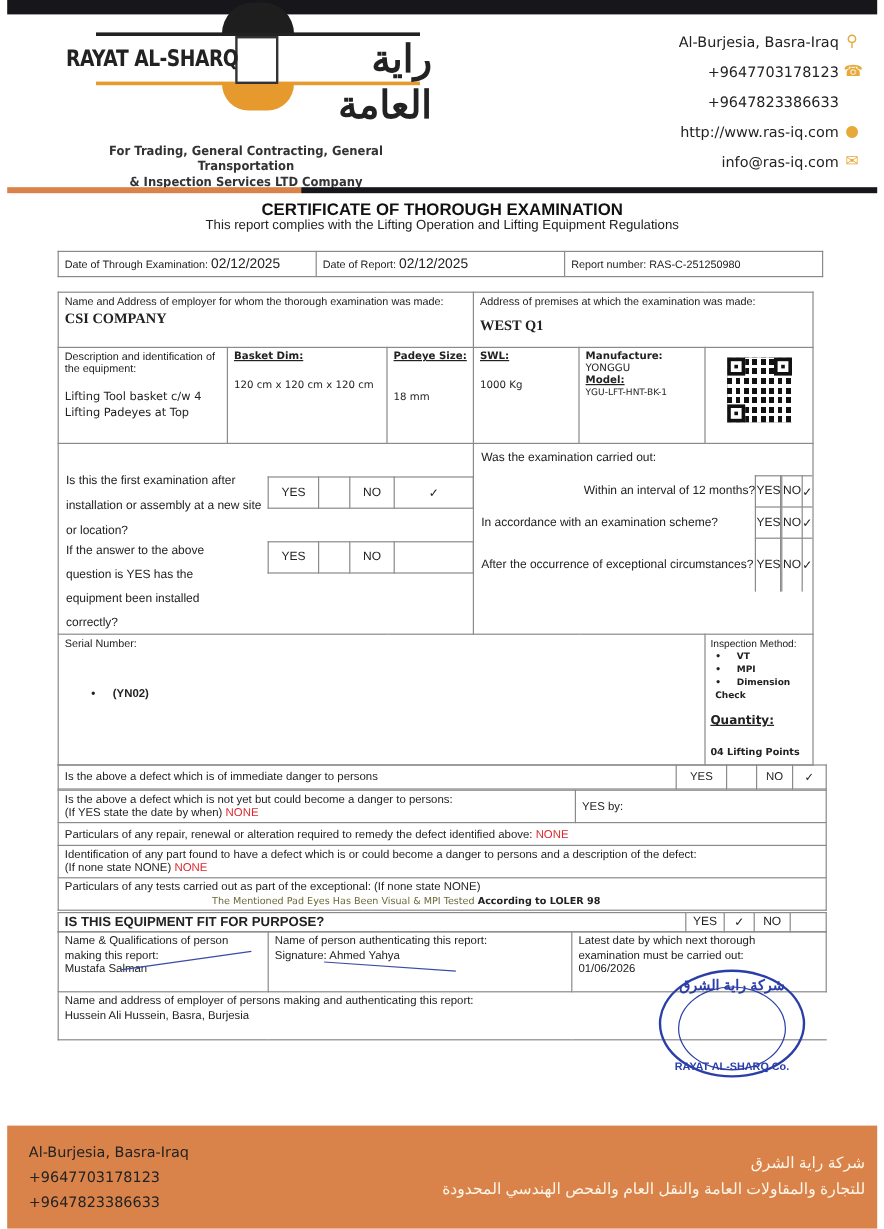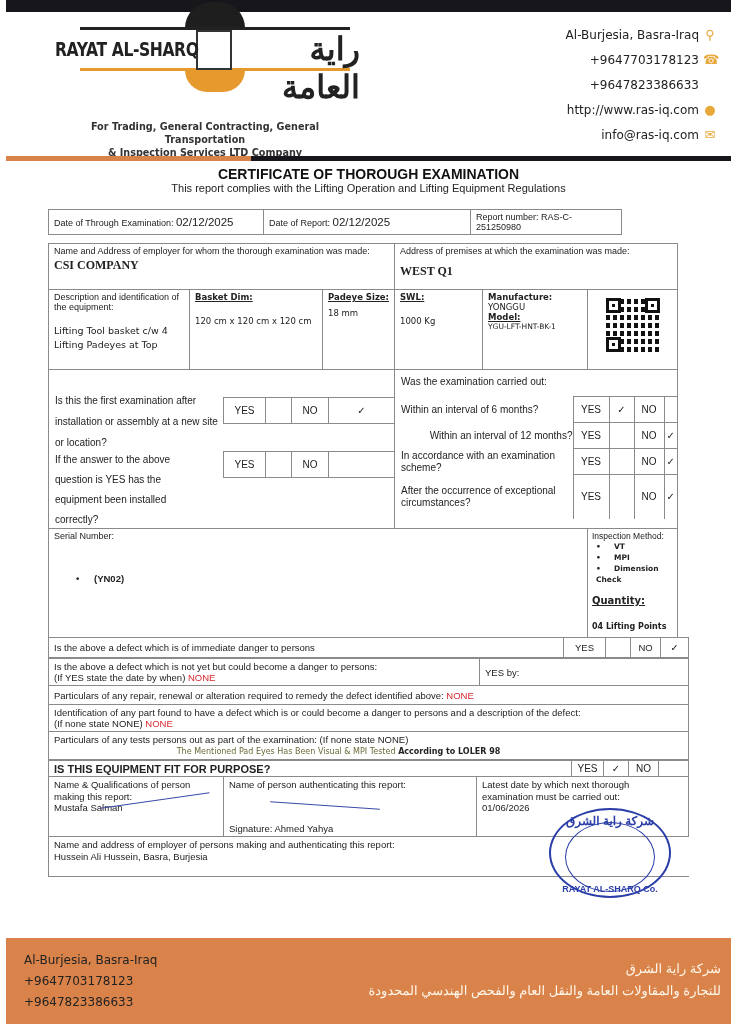--- a/index.html
+++ b/index.html
@@ -18,21 +18,21 @@
 .contact .row{height:25px;display:flex;justify-content:flex-end;align-items:center;gap:4px}
 .contact .ic{width:14px;height:14px;display:inline-block;color:#e8a93b;font-size:13px;line-height:14px;text-align:center}
 .contact .ic.blank{visibility:hidden}
 .divider{position:absolute;top:156px;left:6px;width:725px;height:5px;display:flex}
 .divider .o{width:245px;background:#d9834a}
 .divider .b{flex:1;background:#17161b}
 .title{position:absolute;top:166px;left:0;width:737px;text-align:center;font-size:14px;font-weight:bold;color:#111}
 .subtitle{position:absolute;top:182px;left:0;width:737px;text-align:center;font-size:11px;color:#222}
 table{border-collapse:collapse;position:absolute;font-size:9px;color:#222}
 td{border:1px solid #8a8a8a;vertical-align:top;padding:2px 5px}
-.dates{left:48px;top:209px;width:574px;height:22px}
+.dates{left:48px;top:209px;width:638px;height:22px}
 .dates td{vertical-align:middle;font-size:9px}
 .dates .v{font-size:11.5px}
 .main{left:48px;top:243px;width:630px}
 .big{font-family:"Liberation Serif",serif;font-weight:bold;font-size:12px;display:block;margin-top:2px}
 .cal{font-family:"DejaVu Sans",sans-serif;font-size:8.5px}
 .u{text-decoration:underline;font-weight:bold}
 .yn td{text-align:center;vertical-align:middle;padding:0;height:26px;font-size:10px}
 .red{color:#d9272e}
 .green{color:#6a6a3a;font-family:"DejaVu Sans",sans-serif;font-size:8px}
 .bul{list-style:none}
@@ -131,21 +131,21 @@
     <td style="width:141px">
       <div>Description and identification of the equipment:</div>
       <div class="cal" style="font-size:9.5px;margin-top:12px;line-height:14px">Lifting Tool basket c/w 4 Lifting Padeyes at Top</div>
     </td>
     <td style="width:133px">
       <div class="cal u">Basket Dim:</div>
       <div class="cal" style="margin-top:14px">120 cm x 120 cm x 120 cm</div>
     </td>
     <td style="width:72px">
       <div class="cal u">Padeye Size:</div>
-      <div class="cal" style="margin-top:6px">18 mm</div>
+      <div class="cal" style="margin-top:24px">18 mm</div>
     </td>
     <td style="width:88px">
       <div class="cal u">SWL:</div>
       <div class="cal" style="margin-top:14px">1000 Kg</div>
     </td>
     <td style="width:105px">
       <div class="cal" style="font-weight:bold">Manufacture:</div>
       <div class="cal">YONGGU</div>
       <div class="cal u">Model:</div>
       <div class="cal" style="font-size:7.5px">YGU-LFT-HNT-BK-1</div>
@@ -183,27 +183,20 @@
             <td></td>
           </tr>
         </tbody>
             </table>
       </div>
     </td>
     <td colspan="3" style="padding:0">
       <div style="padding:6px 6px;height:26px;font-size:10px">Was the examination carried out:</div>
       <table style="position:relative;width:100%;font-size:10px">
         <tbody>
-              <tr class="yn">
-          <td style="border:none;text-align:left;padding-left:6px;width:178px">Within an interval of 6 months?</td>
-          <td style="width:36px">YES</td>
-          <td style="width:25px">✓</td>
-          <td style="width:30px">NO</td>
-          <td style="border-right:none"></td>
-        </tr>
         <tr class="yn">
           <td style="border:none;text-align:right;padding-left:6px">Within an interval of 12 months?</td>
           <td>YES</td>
           <td></td>
           <td>NO</td>
           <td style="border-right:none">✓</td>
         </tr>
         <tr class="yn">
           <td style="border:none;text-align:left;padding-left:6px;line-height:12px">In accordance with an examination scheme?</td>
           <td>YES</td>
@@ -268,21 +261,21 @@
     <td colspan="2" style="vertical-align:middle"><span>Particulars of any repair, renewal or alteration required to remedy the defect identified above:</span> <span class="red">NONE</span></td>
   </tr>
   <tr style="height:25px">
     <td colspan="2" style="line-height:11px">
       <div>Identification of any part found to have a defect which is or could become a danger to persons and a description of the defect:</div>
       <div><span>(If none state NONE)</span> <span class="red">NONE</span></div>
     </td>
   </tr>
   <tr style="height:25px">
     <td colspan="2" style="line-height:11px">
-      <div>Particulars of any tests persons out as part of the examination: (If none state NONE)</div>
+      <div>Particulars of any tests carried out as part of the exceptional: (If none state NONE)</div>
       <div style="text-align:center;padding-right:60px"><span class="green">The Mentioned Pad Eyes Has Been Visual &amp; MPI Tested</span> <span class="cal" style="font-weight:bold;font-size:8px">According to LOLER 98</span></div>
     </td>
   </tr>
 </tbody>
   </table>
 
 <table style="left:48px;top:760px;width:641px">
   <tbody>
       <tr style="height:16px">
     <td style="font-size:11px;font-weight:bold;vertical-align:middle;padding:0 5px">IS THIS EQUIPMENT FIT FOR PURPOSE?</td>
@@ -296,21 +289,21 @@
 
 <table style="left:48px;top:776px;width:641px;font-size:9.5px;line-height:11.5px">
   <tbody>
       <tr style="height:50px">
     <td style="width:175px">
       <div>Name &amp; Qualifications of person making this report:</div>
       <div>Mustafa Salman</div>
     </td>
     <td style="width:253px">
       <div>Name of person authenticating this report:</div>
-      <div style="margin-top:32px">Signature: Ahmed Yahya</div>
+      <div style="margin-top:0">Signature: Ahmed Yahya</div>
     </td>
     <td>
       <div>Latest date by which next thorough examination must be carried out:</div>
       <div>01/06/2026</div>
     </td>
   </tr>
   <tr style="height:40px">
     <td colspan="3" style="border-right:none">
       <div>Name and address of employer of persons making and authenticating this report:</div>
       <div>Hussein Ali Hussein, Basra, Burjesia</div>

